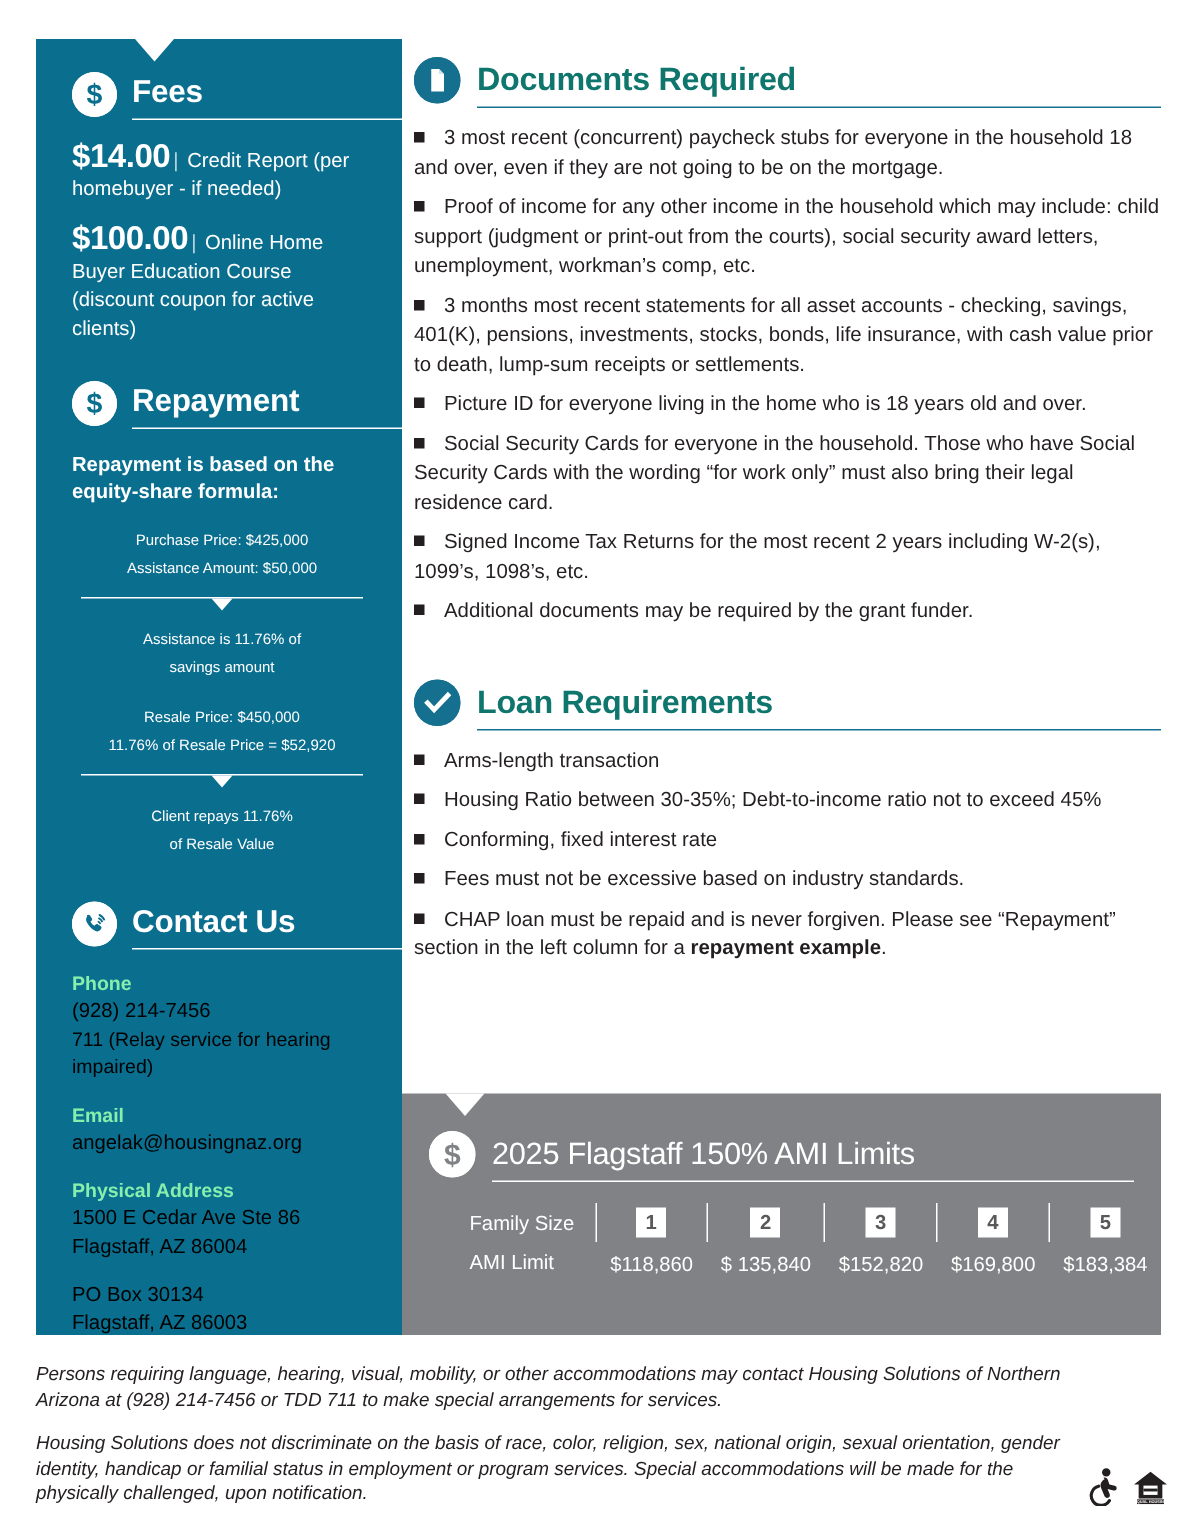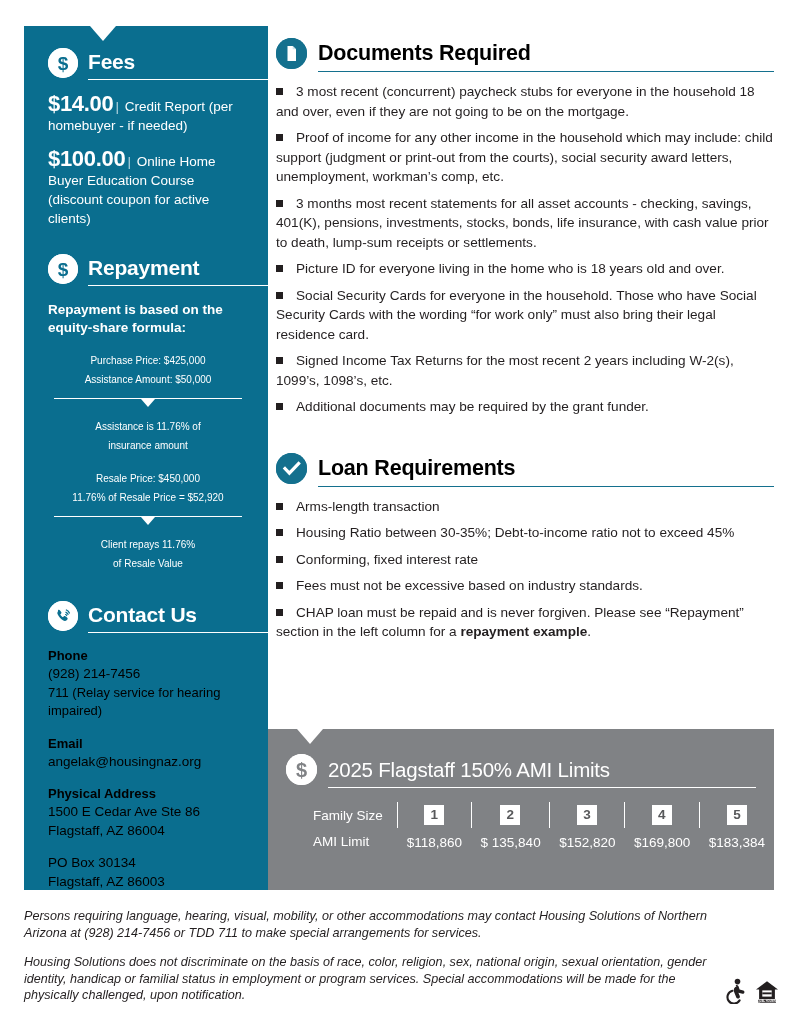--- a/index.html
+++ b/index.html
@@ -112,21 +112,21 @@
     left: 50%; transform: translateX(-50%);
     top: 1px;
     width: 0; height: 0;
     border-left: 7px solid transparent;
     border-right: 7px solid transparent;
     border-top: 8px solid #ffffff;
   }
 
   .contact-group { margin-top: 14px; }
   .contact-label {
-    color: #000000;
+    color: #86efac;
     font-weight: bold;
     font-size: 13px;
     line-height: 18px;
   }
   .contact-val {
     color: #000000;
     font-size: 13.5px;
     line-height: 18.5px;
   }
   .contact-val.ital { font-size: 13px; }
@@ -147,21 +147,21 @@
   .rsec-head .circle-icon {
     flex: 0 0 auto;
     width: 31px; height: 31px;
     border-radius: 50%;
     background: #14708e;
     display: flex; align-items: center; justify-content: center;
   }
   .rsec-head .rsec-title {
     font-size: 21.5px;
     font-weight: bold;
-    color: #000000;
+    color: #0f766e;
     letter-spacing: -0.2px;
     white-space: nowrap;
   }
   .rhead-rule {
     border-bottom: 1.4px solid #14708e;
     margin: 2px 0 0 42px;
     width: 456px;
   }
 
   ul.blist { list-style: none; margin-top: 10px; }
@@ -333,21 +333,21 @@
       <div class="flow-block">
         <div>Purchase Price: $425,000</div>
         <div>Assistance Amount: $50,000</div>
       </div>
       <div class="flow-arrow">
           <span class="bar"></span>
           <span class="tri"></span>
         </div>
       <div class="flow-block" style="margin-top:8px">
         <div>Assistance is 11.76% of</div>
-        <div>insurance amount</div>
+        <div>savings amount</div>
       </div>
       <div class="flow-block">
         <div>Resale Price: $450,000</div>
         <div>11.76% of Resale Price = $52,920</div>
       </div>
       <div class="flow-arrow">
           <span class="bar"></span>
           <span class="tri"></span>
         </div>
       <div class="flow-block" style="margin-top:8px">

